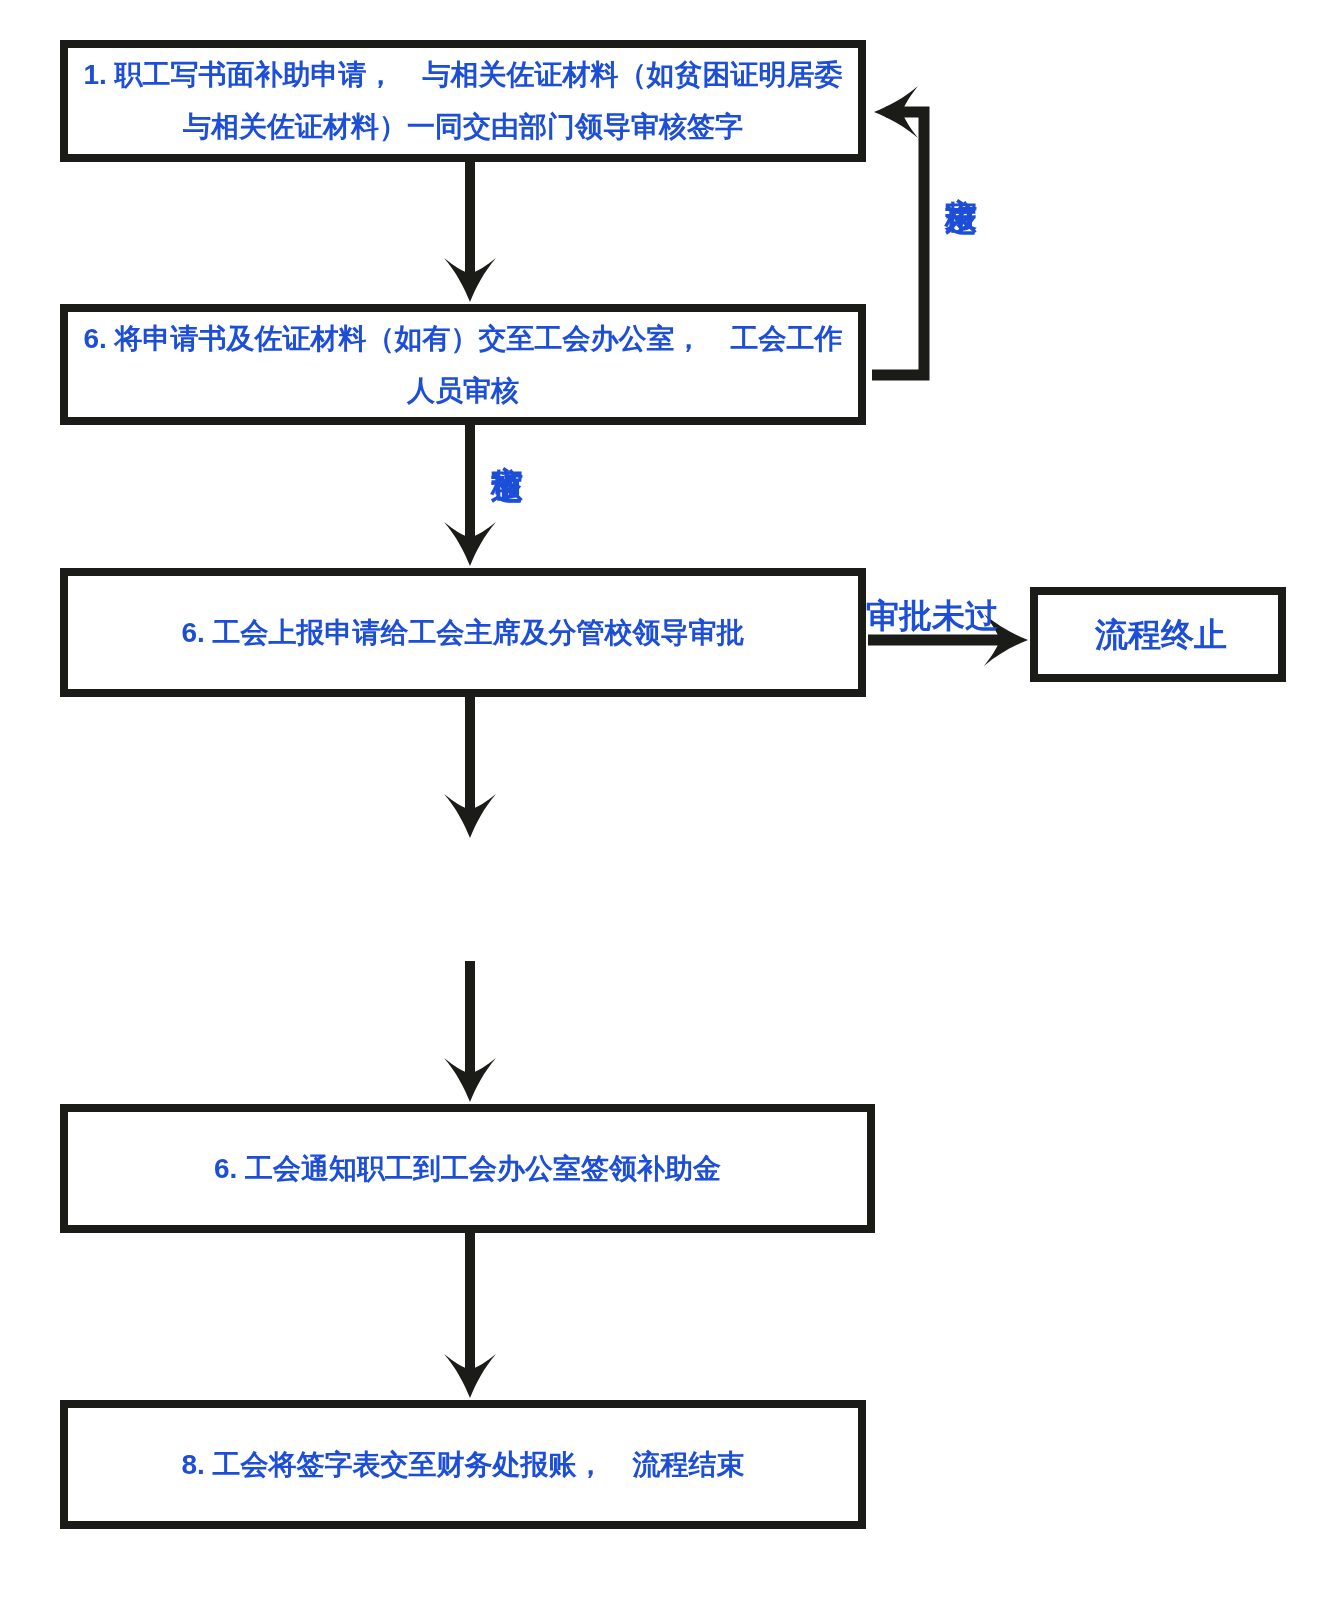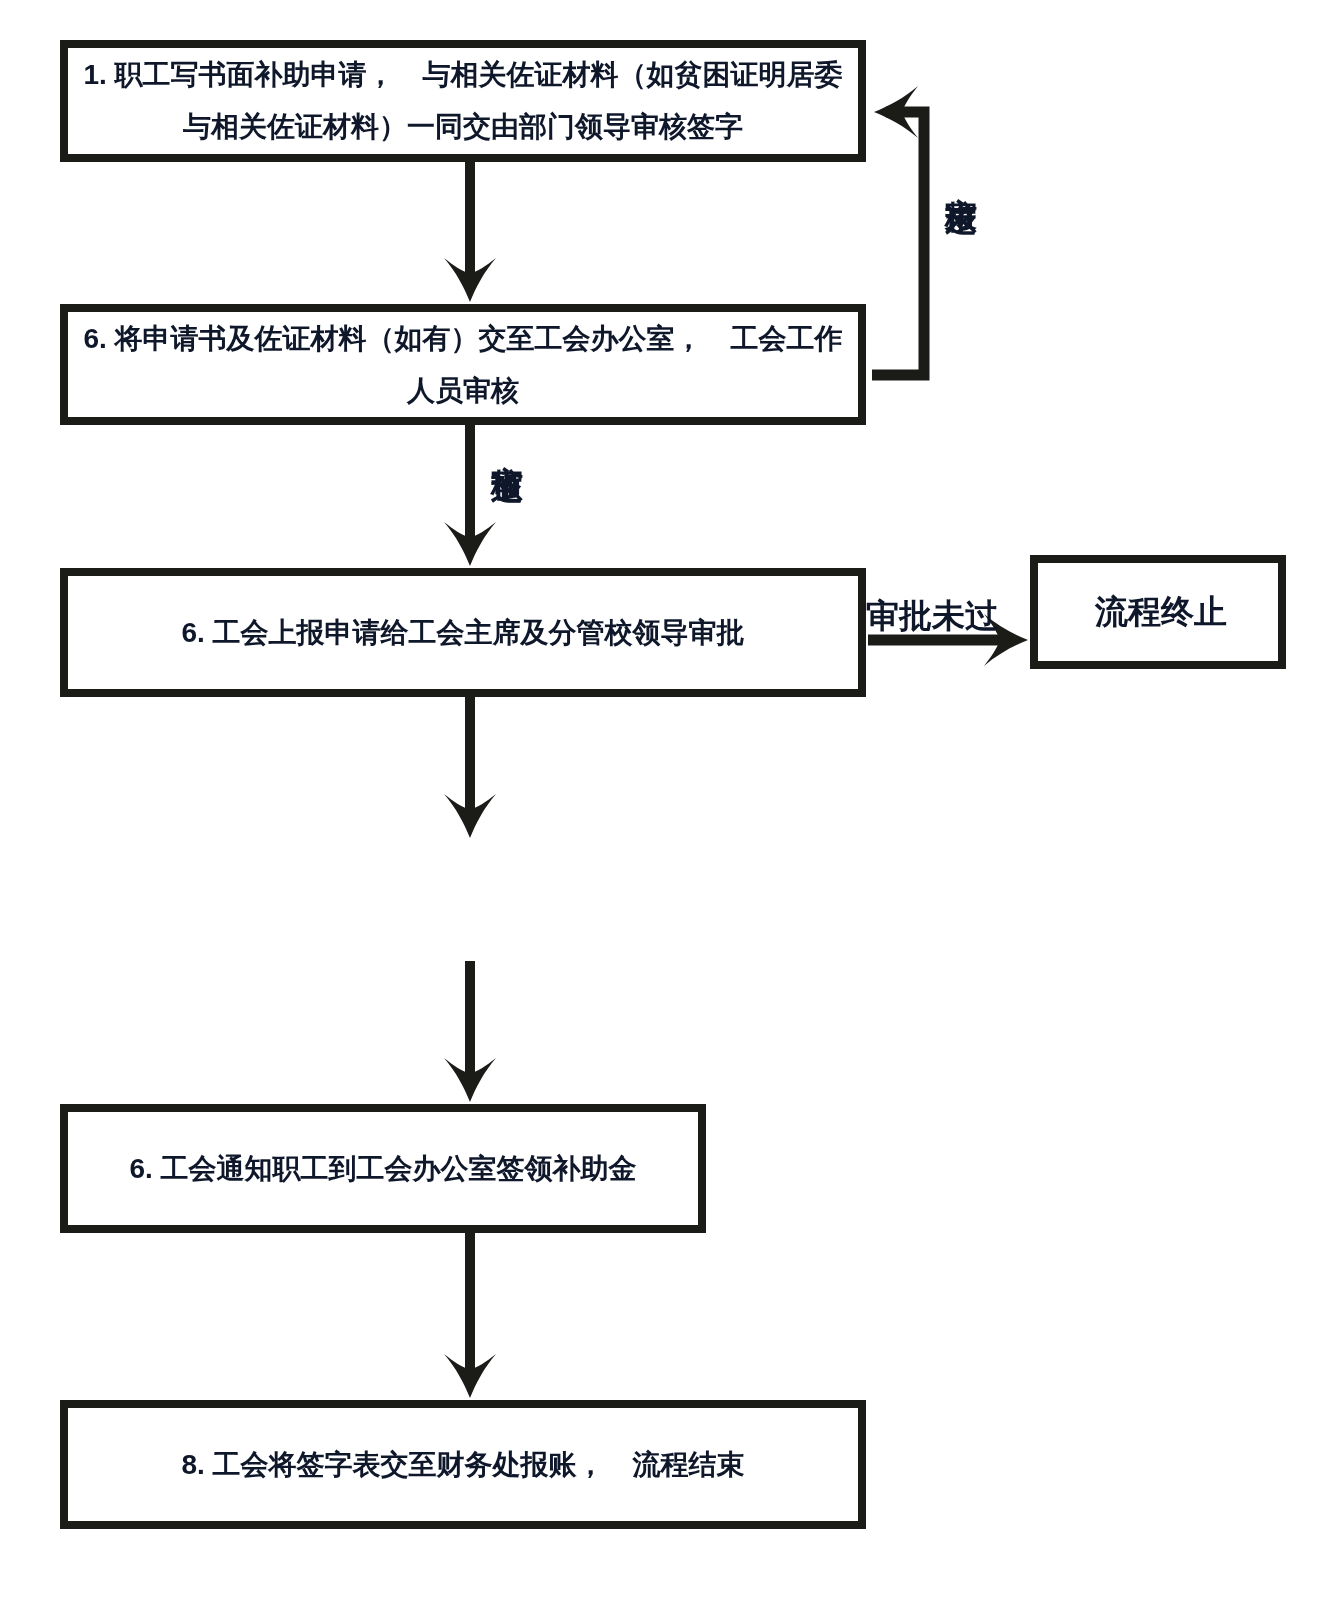--- a/index.html
+++ b/index.html
@@ -1,19 +1,19 @@
 <!DOCTYPE html>
 <html><head>
 <meta charset="utf-8">
 <style>
   html,body { margin:0; padding:0; background:#ffffff; }
   .canvas {
     position:relative; width:1334px; height:1601px; background:#ffffff;
     font-family:"Liberation Sans","DejaVu Sans",sans-serif;
-    color:#0f172a; font-weight:700; overflow:hidden;
+    color:#1d4ed8; font-weight:700; overflow:hidden;
   }
   .box {
     position:absolute; box-sizing:border-box;
     border:8px solid #1b1b18; background:#ffffff;
     display:flex; flex-direction:column; align-items:center; justify-content:center;
     text-align:center; z-index:2;
   }
   .box .line { font-size:28px; line-height:52px; white-space:nowrap; }
   .vlabel {
     position:absolute; writing-mode:vertical-rl; text-orientation:upright;
@@ -72,29 +72,29 @@
   <div class="box" style="left:60px; top:304px; width:806px; height:121px;">
     <div class="line">6. 将申请书及佐证材料（如有）交至工会办公室，　工会工作</div>
     <div class="line">人员审核</div>
   </div>
 
   <div class="box" style="left:60px; top:568px; width:806px; height:129px;">
     <div class="line">6. 工会上报申请给工会主席及分管校领导审批</div>
   </div>
 
 
-  <div class="box" style="left:60px; top:1104px; width:646px; height:129px;">
+  <div class="box" style="left:60px; top:1104px; width:815px; height:129px;">
     <div class="line">6. 工会通知职工到工会办公室签领补助金</div>
   </div>
 
   <div class="box" style="left:60px; top:1400px; width:806px; height:129px;">
     <div class="line">8. 工会将签字表交至财务处报账，　流程结束</div>
   </div>
 
-  <div class="box" style="left:1030px; top:555px; width:256px; height:114px;padding-left:6px;">
+  <div class="box" style="left:1030px; top:587px; width:256px; height:95px;padding-left:6px;">
     <div class="line" style="font-size:33px;">流程终止</div>
   </div>
 
   <div class="vlabel" style="left:944px; top:172px;">审核未过</div>
 
   <div class="vlabel" style="left:490px; top:440px;">审核通过</div>
 
   <div class="hlabel" style="left:866px; top:578px;margin-top:16px;">审批未过</div>
 
 </div>

